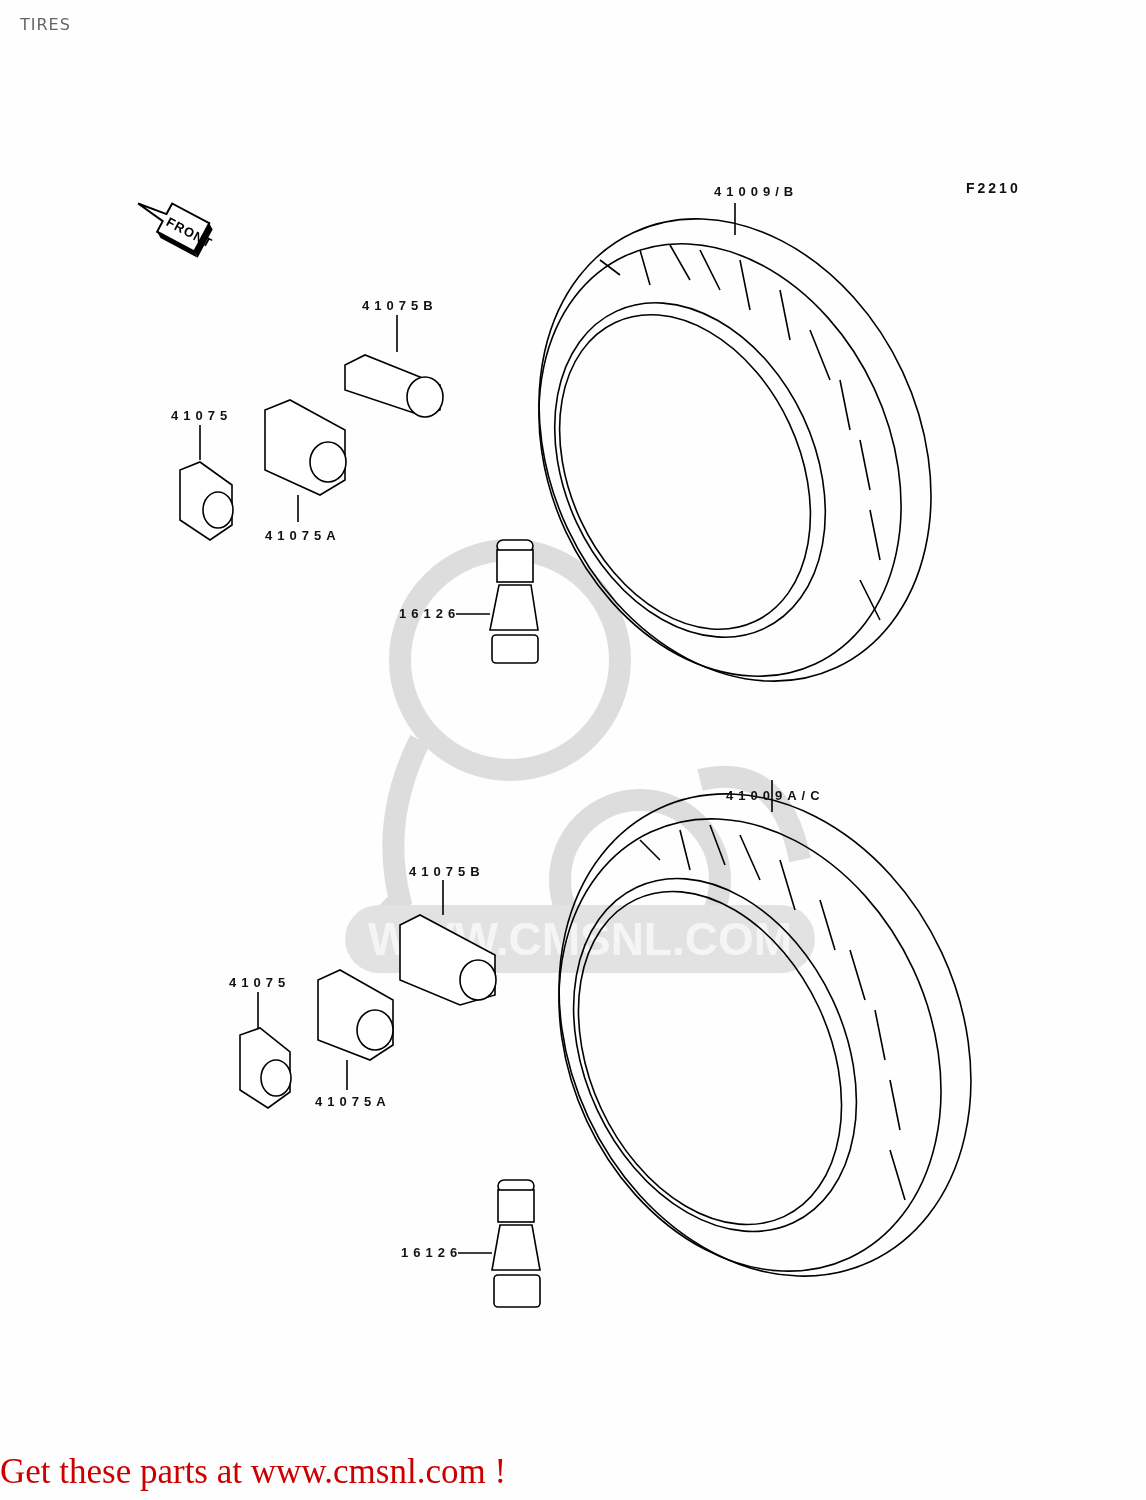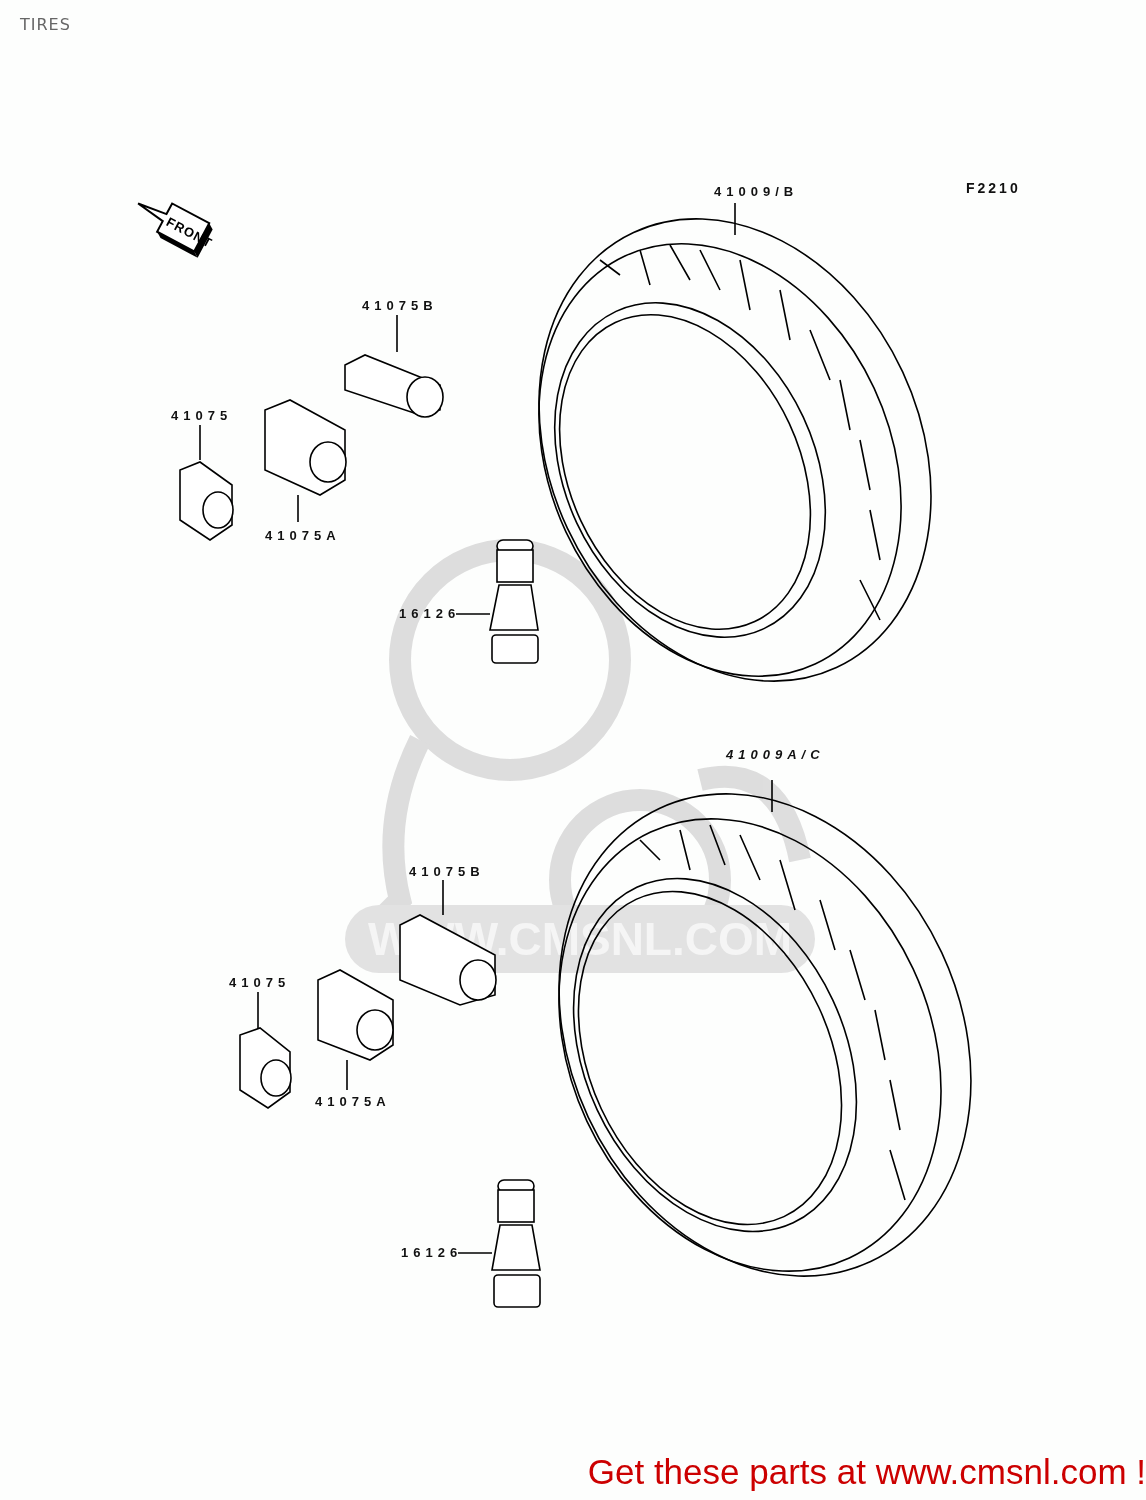--- a/index.html
+++ b/index.html
@@ -1,21 +1,21 @@
 <!DOCTYPE html>
 <html><head>
 <meta charset="utf-8">
 <style>
   html, body { margin:0; padding:0; background:#fdfefd; }
   body { width:1146px; height:1500px; position:relative; overflow:hidden; font-family:"DejaVu Sans", sans-serif; }
   .page-title { position:absolute; left:20px; top:15px; font-size:16px; color:#666; letter-spacing:1px; font-family:"DejaVu Sans", sans-serif; }
   .diagram { position:absolute; left:0; top:0; width:1146px; height:1500px; }
   .callout { position:absolute; font-family:"Liberation Sans", sans-serif; font-weight:bold; font-size:13px; color:#111; letter-spacing:5px; white-space:nowrap; }
   .fig-code { position:absolute; font-family:"Liberation Sans", sans-serif; font-weight:bold; font-size:14px; color:#111; letter-spacing:3px; }
-  .promo { position:absolute; left:0; width:1146px; top:1452px; text-align:right; font-family:Liberation Sans, sans-serif; font-size:35px; color:#cc0000; }
+  .promo { position:absolute; left:0; width:1146px; top:1452px; text-align:left; font-family:Liberation Serif, serif; font-size:35px; color:#cc0000; }
 </style>
 </head>
 <body>
 
 <div class="page-title">TIRES</div>
 
 <svg class="diagram" viewBox="0 0 1146 1500" xmlns="http://www.w3.org/2000/svg">
 
   <g fill="none" stroke="#dcdcdc" stroke-width="22" opacity="0.95">
     <circle cx="510" cy="660" r="110"></circle>
@@ -100,19 +100,19 @@
 </svg>
 
 <div class="fig-code" style="left:966px; top:180px;">F2210</div>
 
 <div class="callout" style="left:696px; top:184px;margin-left:18px;">41009/B</div>
 <div class="callout" style="left:362px; top:298px;">41075B</div>
 <div class="callout" style="left:171px; top:408px;">41075</div>
 <div class="callout" style="left:265px; top:528px;">41075A</div>
 <div class="callout" style="left:399px; top:606px;">16126</div>
 
-<div class="callout" style="left:726px; top:747px;font-style:italic;">41009A/C</div>
+<div class="callout" style="left:726px; top:788px;">41009A/C</div>
 <div class="callout" style="left:409px; top:864px;">41075B</div>
 <div class="callout" style="left:229px; top:975px;">41075</div>
 <div class="callout" style="left:315px; top:1094px;">41075A</div>
 <div class="callout" style="left:401px; top:1245px;">16126</div>
 
 <div class="promo">Get these parts at www.cmsnl.com !</div>
 
 </body></html>

